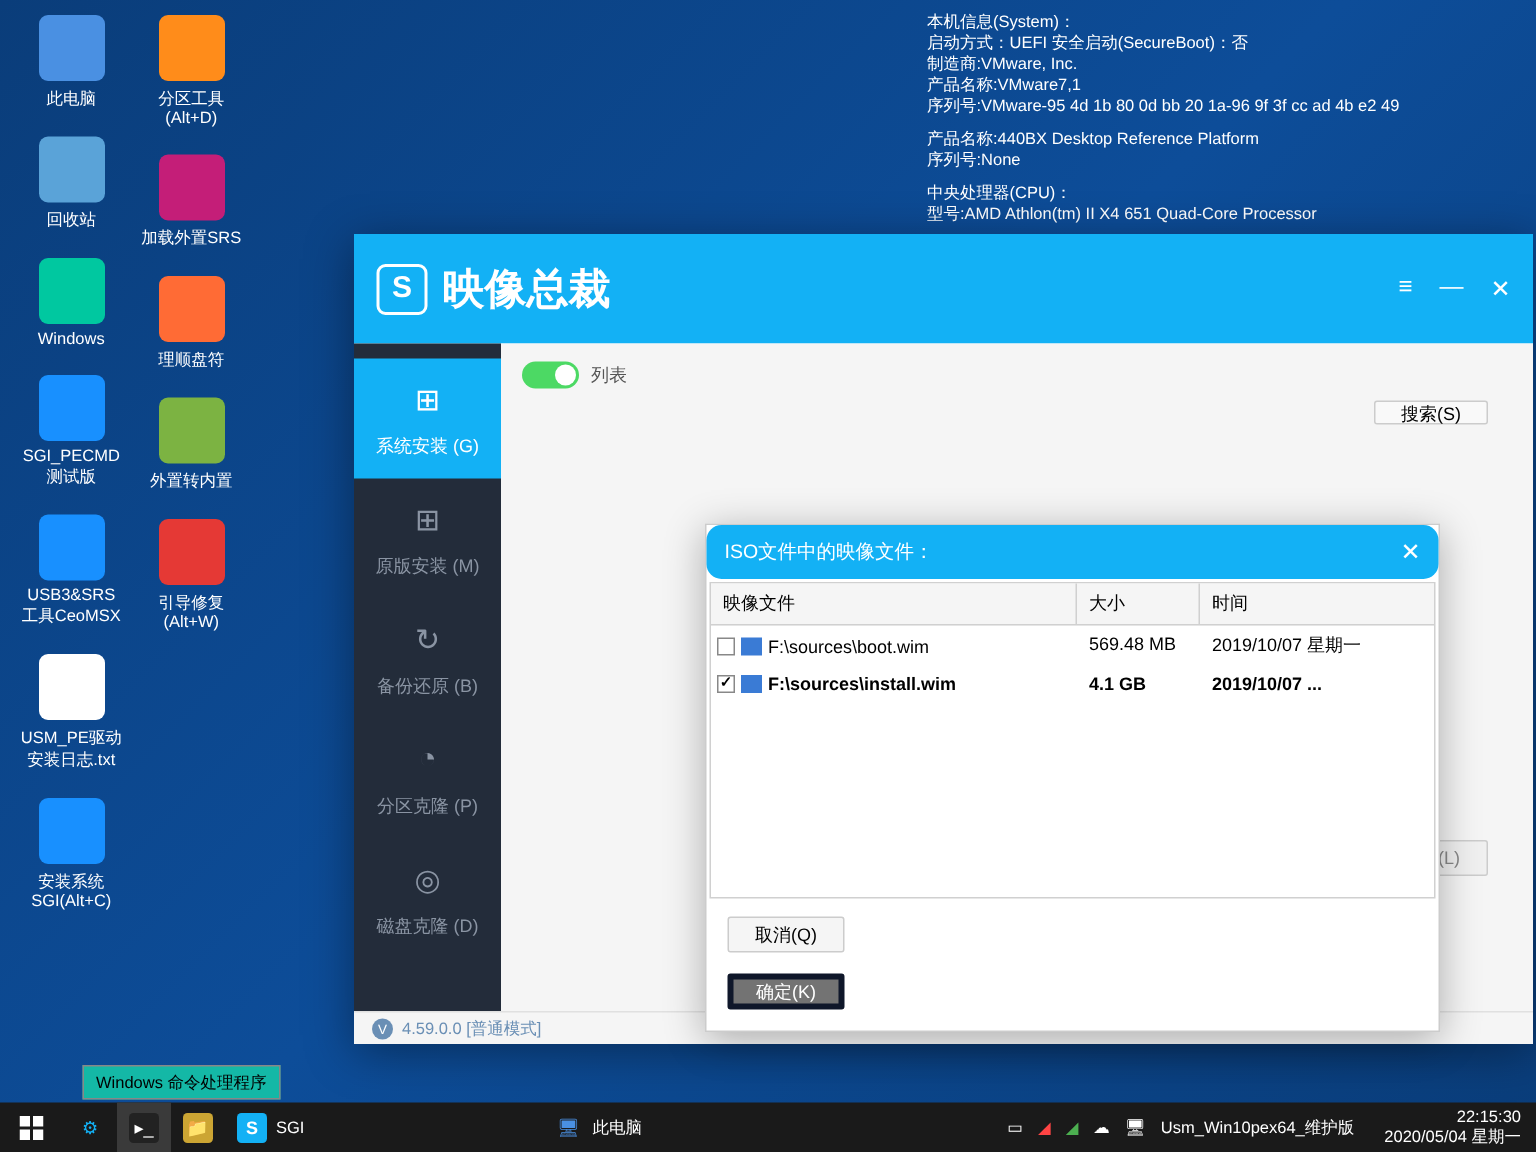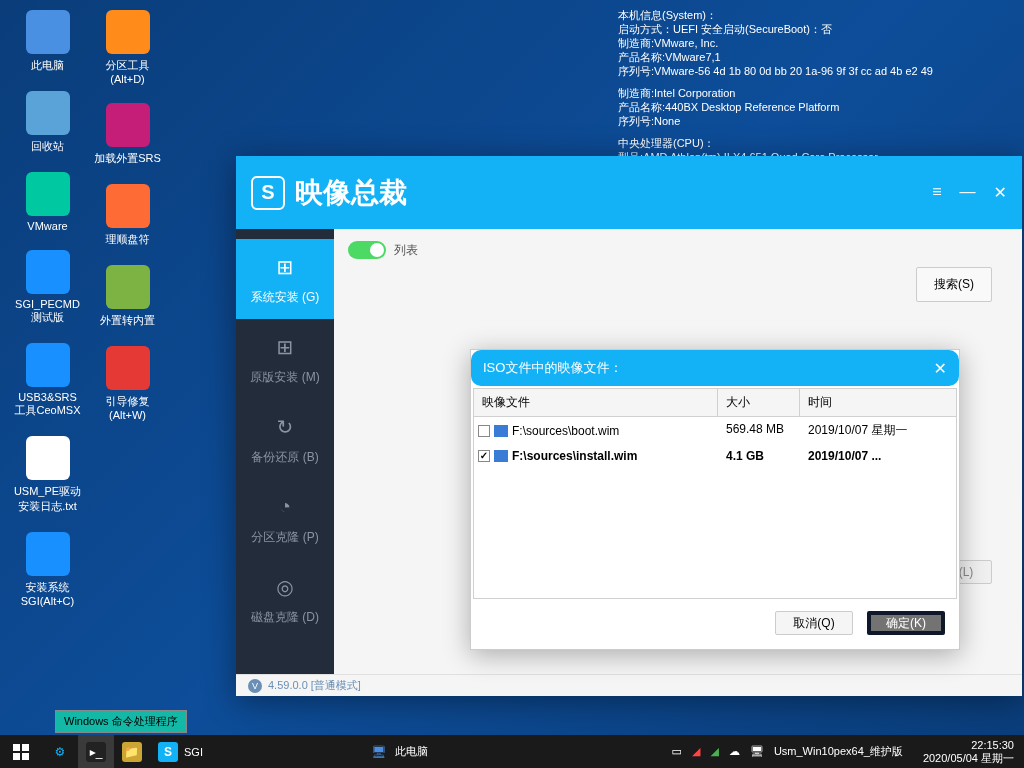--- a/index.html
+++ b/index.html
@@ -27,21 +27,21 @@
 .sidebar { width: 98px; background: #232c3a; padding-top: 10px; }
 .sidebar-item { height: 80px; display: flex; flex-direction: column; align-items: center; justify-content: center; color: #8a94a3; font-size: 12px; cursor: pointer; gap: 8px; }
 .sidebar-item.active { background: #13b1f5; color: #fff; }
 .sidebar-item .s-icon { width: 28px; height: 28px; display: flex; align-items: center; justify-content: center; font-size: 20px; }
 
 .content { flex: 1; background: #f5f5f5; padding: 12px 14px; position: relative; }
 .toggle-row { display: flex; align-items: center; gap: 8px; font-size: 12px; color: #555; margin-bottom: 10px; }
 .toggle { width: 38px; height: 18px; background: #4cd964; border-radius: 10px; position: relative; }
 .toggle::after { content: ''; position: absolute; top: 2px; left: 22px; width: 14px; height: 14px; background: #fff; border-radius: 50%; }
 
-.search-btn { position: absolute; top: 38px; right: 30px; width: 76px; height: 35px; border: 1px solid #ccc; background: #f9f9f9; font-size: 12px; border-radius: 2px; cursor: pointer; }
+.search-btn { position: absolute; top: 38px; right: 30px; width: 76px; height: 16px; border: 1px solid #ccc; background: #f9f9f9; font-size: 12px; border-radius: 2px; cursor: pointer; }
 .browse-btn { position: absolute; bottom: 90px; right: 30px; width: 76px; height: 24px; border: 1px solid #ccc; background: #f0f0f0; font-size: 12px; border-radius: 2px; color: #888; }
 .next-btn { position: absolute; bottom: 42px; right: 260px; width: 120px; height: 28px; border: 1px solid #ccc; background: #f9f9f9; font-size: 12px; color: #888; border-radius: 2px; }
 
 .footer { height: 22px; background: #f5f5f5; border-top: 1px solid #e0e0e0; padding: 2px 12px; font-size: 11px; color: #6a8fb5; display: flex; align-items: center; gap: 6px; }
 .footer .v-icon { width: 14px; height: 14px; background: #6a8fb5; color: #fff; border-radius: 50%; display: inline-flex; align-items: center; justify-content: center; font-size: 9px; }
 
 
 .modal { position: absolute; left: 136px; top: 120px; width: 490px; background: #fff; border: 1px solid #ccc; box-shadow: 0 5px 25px rgba(0,0,0,0.3); }
 .modal-title { height: 36px; background: #13b1f5; color: #fff; display: flex; align-items: center; padding: 0 12px; font-size: 13px; border-radius: 10px; }
 .modal-title .close { margin-left: auto; font-size: 16px; cursor: pointer; }
@@ -54,21 +54,21 @@
 .col-size { width: 82px; }
 .col-date { flex: 1; }
 .file-row { display: flex; padding: 3px 0; font-family: "SimSun", monospace; font-size: 12px; }
 .file-row.selected { font-weight: bold; }
 .file-row .col-name { display: flex; align-items: center; gap: 4px; padding-left: 4px; }
 .file-row .col-size, .file-row .col-date { padding: 2px 8px; }
 .checkbox { width: 12px; height: 12px; border: 1px solid #888; display: inline-block; flex-shrink: 0; }
 .checkbox.checked::after { content: '✓'; font-size: 10px; line-height: 10px; display: block; text-align: center; }
 .file-icon { width: 14px; height: 12px; background: #3a7bd5; display: inline-block; flex-shrink: 0; }
 .table-space { height: 130px; }
-.modal-buttons { display: flex; justify-content: flex-end; gap: 14px; padding: 10px 14px 14px; }
+.modal-buttons { display: flex; justify-content: flex-end; gap: 14px; padding: 10px 14px 14px; flex-direction: column; }
 .modal-buttons button { width: 78px; height: 24px; font-size: 12px; border-radius: 2px; cursor: pointer; }
 .btn-cancel { background: #f5f5f5; border: 1px solid #ccc; }
 .btn-ok { background: #737373; color: #fff; border: 4px solid #0f172a; }
 
 
 .tooltip { position: absolute; left: 55px; top: 710px; background: #14b8a6; border: 1px solid #888; padding: 3px 8px; font-size: 11px; }
 
 
 .taskbar { position: absolute; bottom: 0; left: 0; width: 100%; height: 33px; background: #1a1a1a; display: flex; align-items: center; color: #fff; font-size: 11px; }
 .start-btn { width: 42px; height: 100%; display: flex; align-items: center; justify-content: center; }
@@ -88,21 +88,21 @@
       <div class="desktop-icon">
         <div class="icon-img" style="background:#4a90e2"></div>
         <div style="white-space:pre-line">此电脑</div>
       </div>
       <div class="desktop-icon">
         <div class="icon-img" style="background:#5aa3d8"></div>
         <div style="white-space:pre-line">回收站</div>
       </div>
       <div class="desktop-icon">
         <div class="icon-img" style="background:#00c8a0"></div>
-        <div style="white-space:pre-line">VMware</div>
+        <div style="white-space:pre-line">Windows</div>
       </div>
       <div class="desktop-icon">
         <div class="icon-img" style="background:#1890ff"></div>
         <div style="white-space:pre-line">SGI_PECMD
 测试版</div>
       </div>
       <div class="desktop-icon">
         <div class="icon-img" style="background:#1890ff"></div>
         <div style="white-space:pre-line">USB3&amp;SRS
 工具CeoMSX</div>
@@ -142,23 +142,22 @@
 (Alt+W)</div>
       </div>
     </div>
 </div>
 
 <div class="sysinfo">
   <div>本机信息(System)：</div>
   <div>启动方式：UEFI   安全启动(SecureBoot)：否</div>
   <div>制造商:VMware, Inc.</div>
   <div>产品名称:VMware7,1</div>
-  <div>序列号:VMware-56 4d 1b 80 0d bb 20 1a-96 9f 3f cc ad 4b e2 49</div>
+  <div>序列号:VMware-95 4d 1b 80 0d bb 20 1a-96 9f 3f cc ad 4b e2 49</div>
   <div style="height:8px"></div>
-  <div>制造商:Intel Corporation</div>
   <div>产品名称:440BX Desktop Reference Platform</div>
   <div>序列号:None</div>
   <div style="height:8px"></div>
   <div>中央处理器(CPU)：</div>
   <div>型号:AMD Athlon(tm) II X4 651 Quad-Core Processor</div>
 </div>
 
 <div class="main-window">
   <div class="titlebar">
     <div class="titlebar-logo">

